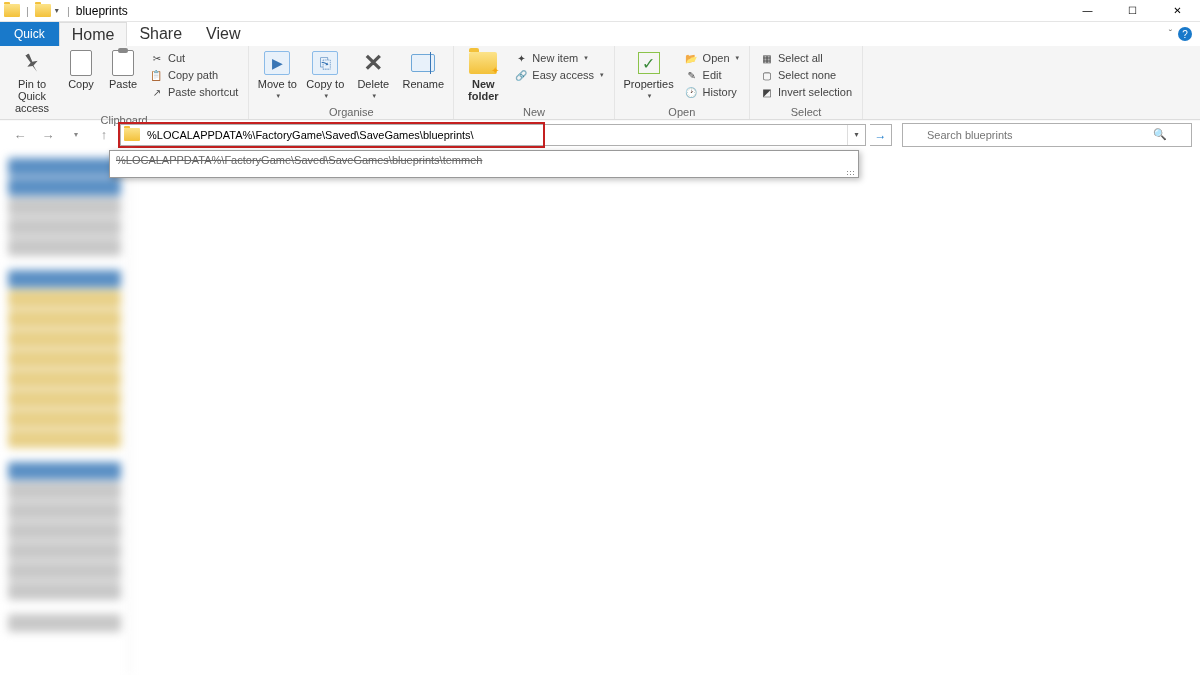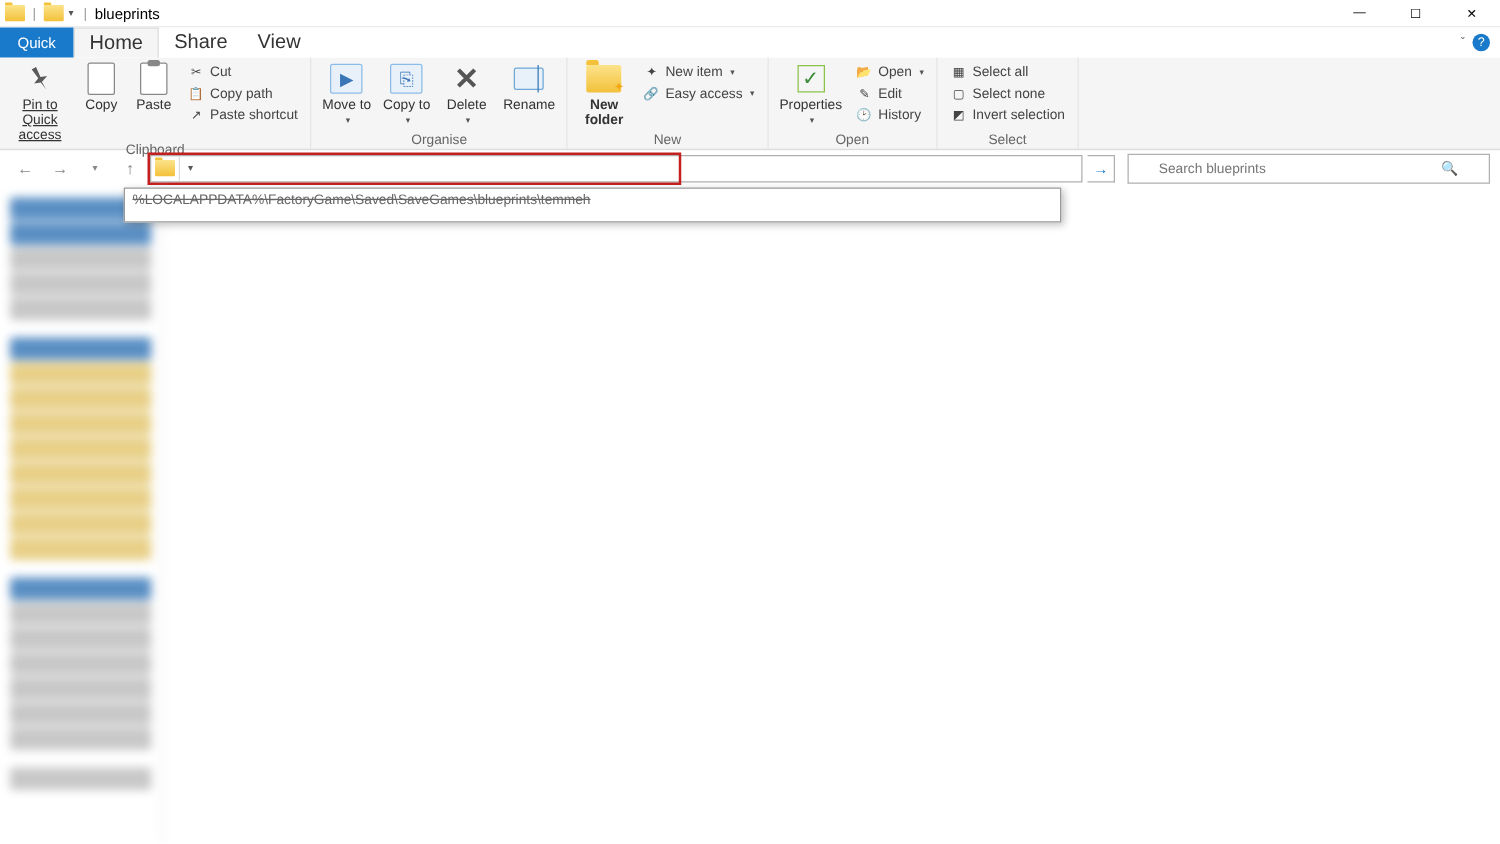--- a/index.html
+++ b/index.html
@@ -51,21 +51,21 @@
 .addr-wrap { flex: 1; display: flex; align-items: stretch; height: 22px; border: 1px solid #b0b0b0; background: #fff; position: relative; }
 .addr-highlight { position: absolute; top: -3px; left: -3px; right: 320px; bottom: -3px; border: 2px solid #c42020; pointer-events: none; }
 .addr-icon { width: 22px; display: flex; align-items: center; justify-content: center; }
 .addr-input { flex: 1; border: none; outline: none; font-size: 11px; padding: 0 4px; background: transparent; }
 .addr-dd { width: 18px; display: flex; align-items: center; justify-content: center; border-left: 1px solid #ddd; font-size: 8px; color: #555; }
 .addr-go { width: 22px; height: 22px; display: flex; align-items: center; justify-content: center; border: 1px solid #b0b0b0; border-left: none; color: #1979ca; font-size: 12px; }
 .search-box { width: 290px; height: 24px; border: 1px solid #b0b0b0; display: flex; align-items: center; padding: 0 24px; margin-left: 6px; }
 .search-input { flex: 1; border: none; outline: none; font-size: 11px; color: #888; background: transparent; }
 .search-ic { color: #888; font-size: 11px; }
 
-.dropdown { position: absolute; top: 150px; left: 99px; width: 750px; background: #fff; border: 1px solid #999; box-shadow: 2px 2px 6px rgba(0,0,0,0.25); z-index: 100; }
+.dropdown { position: absolute; top: 150px; left: 109px; width: 750px; background: #fff; border: 1px solid #999; box-shadow: 2px 2px 6px rgba(0,0,0,0.25); z-index: 100; }
 .dd-item { padding: 3px 6px; font-size: 11px; color: #333; }
 .dd-item.hist { text-decoration: line-through; color: #666; }
 .dd-item.selected { background: #0078d7; color: #fff; }
 .dd-resize { height: 8px; display: flex; justify-content: flex-end; align-items: flex-end; padding: 0 2px 1px 0; }
 .dd-grip { width: 10px; height: 6px; background-image: radial-gradient(circle, #888 0.5px, transparent 0.5px); background-size: 3px 3px; }
 
 .main { display: flex; height: calc(675px - 22px - 24px - 74px - 28px); }
 .sidebar { width: 130px; border-right: 1px solid #e5e5e5; padding: 8px 4px; filter: blur(4px); }
 .side-item { height: 18px; margin: 2px 4px; background: #c8c8c8; border-radius: 2px; }
 .side-item.blue { background: #5a8fc4; }
@@ -103,21 +103,21 @@
   </div>
 </div>
 
 <div class="ribbon">
   <div class="rgroup">
     <div class="rgroup-body">
       <div class="rbtn-big">
         <div class="ic">
             <div class="pin-ic"></div>
           </div>
-        <span style="line-height:1.1;text-decoration:underline;">Pin to Quick access</span>
+        <span style="line-height:1.1;">Pin to Quick access</span>
       </div>
       <div class="rbtn-big" style="width:38px;">
         <div class="ic">
             <div class="copy-ic"></div>
           </div>
         <span>Copy</span>
       </div>
       <div class="rbtn-big" style="width:38px;">
         <div class="ic">
             <div class="paste-ic"></div>
@@ -251,20 +251,21 @@
 <div class="navbar">
   <div class="nav-arrow">←</div>
   <div class="nav-arrow">→</div>
   <div class="nav-arrow" style="font-size:8px;">▾</div>
   <div class="nav-arrow">↑</div>
   <div class="addr-wrap">
     <div class="addr-highlight"></div>
     <div class="addr-icon">
         <span class="folder-small"></span>
       </div>
+    <input class="addr-input" value="%LOCALAPPDATA%\FactoryGame\Saved\SaveGames\blueprints\" style="">
     <div class="addr-dd">▾</div>
   </div>
   <div class="addr-go">→</div>
   <div class="search-box">
     <input class="search-input" placeholder="Search blueprints" style="">
     <span class="search-ic">🔍</span>
   </div>
 </div>
 
 <div class="dropdown">

